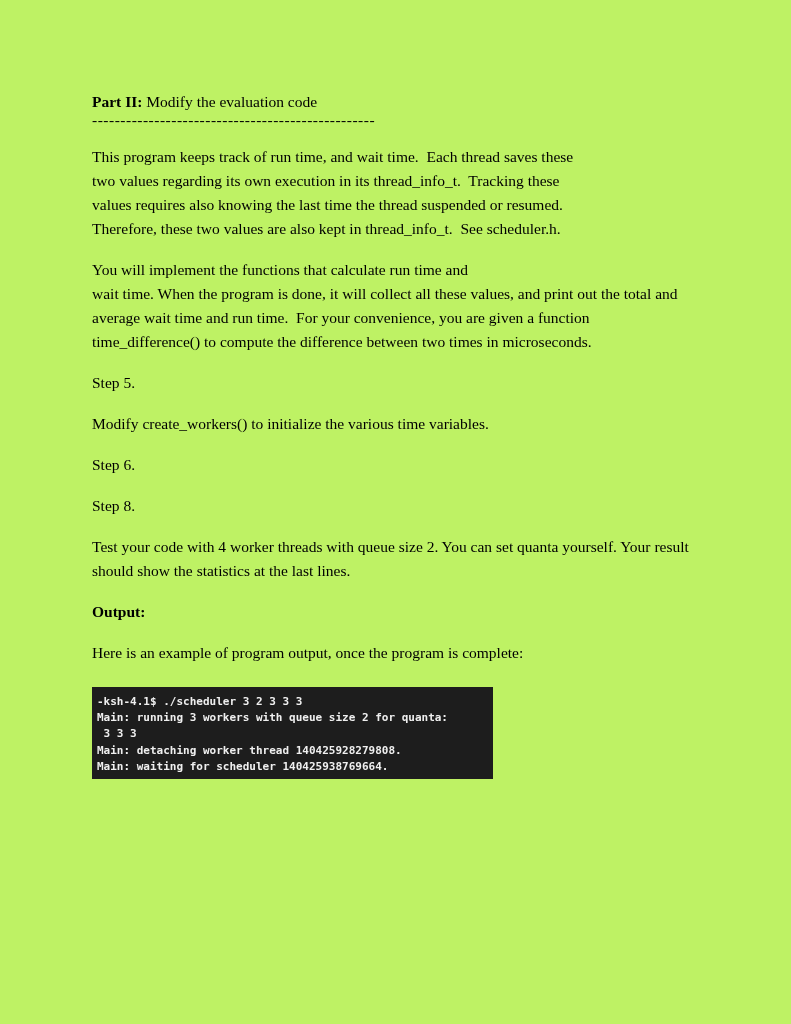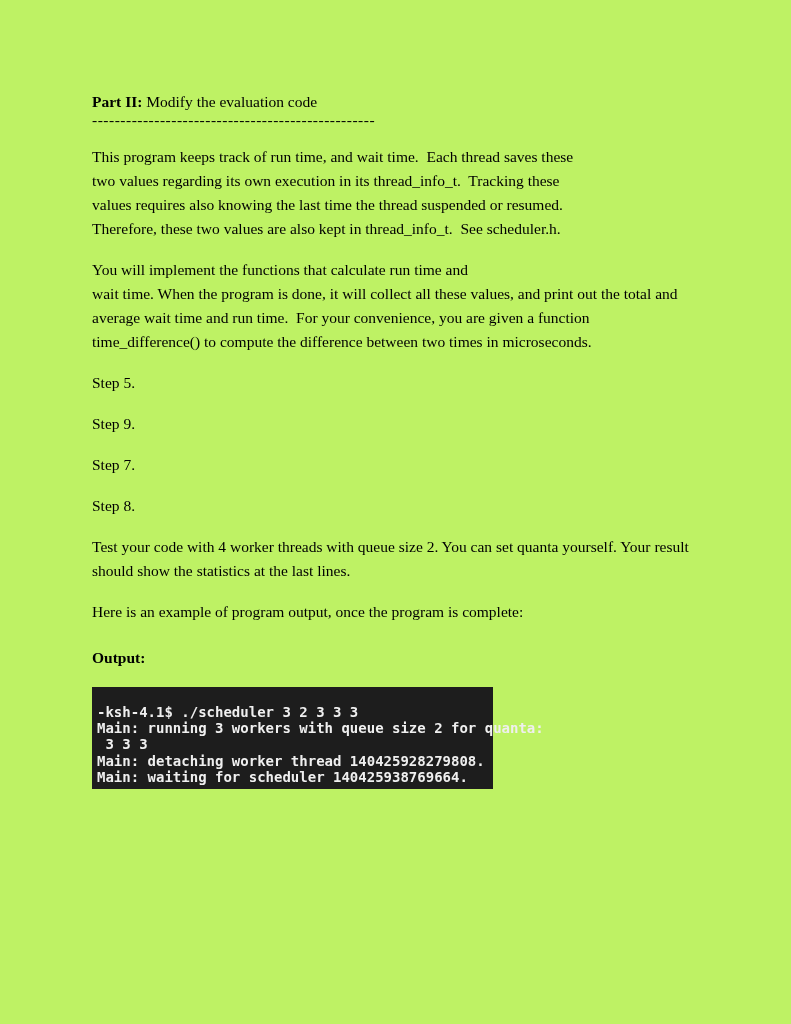--- a/index.html
+++ b/index.html
@@ -38,24 +38,24 @@
     margin: 0 0 16px 0;
     font-size: 15.5px;
     line-height: 18px;
     letter-spacing: 0.5px;
     white-space: nowrap;
   }
   .gap22 { margin-bottom: 22px; }
   .terminal {
     width: 390px;
     background: #1d1d1d;
-    padding: 17px 6px 4px 5px;
+    padding: 7px 6px 4px 5px;
     font-family: "DejaVu Sans Mono", monospace;
     font-weight: bold;
-    font-size: 14px;
+    font-size: 11px;
     line-height: 16.2px;
     color: #efefef;
   }
   .tline {
     white-space: pre;
   }
 </style>
 </head>
 <body>
 
@@ -70,32 +70,32 @@
 two values regarding its own execution in its thread_info_t.  Tracking these
 values requires also knowing the last time the thread suspended or resumed.
 Therefore, these two values are also kept in thread_info_t.  See scheduler.h.</p>
 
     <p class="para">You will implement the functions that calculate run time and
 wait time. When the program is done, it will collect all these values, and print out the total and
 average wait time and run time.  For your convenience, you are given a function
 time_difference() to compute the difference between two times in microseconds.</p>
 
     <p class="para">Step 5.</p>
+    <p class="para">Modify create_workers() to initialize the various time variables.</p>
 
-    <p class="para">Step 9.</p>
+    <p class="para">Step 6.</p>
 
-    <p class="para">Step 7.</p>
 
     <p class="para">Step 8.</p>
     <p class="para">Test your code with 4 worker threads with queue size 2. You can set quanta yourself. Your result
 should show the statistics at the last lines.</p>
 
+    <p class="para bold">Output:</p>
+
     <p class="para gap22">Here is an example of program output, once the program is complete:</p>
-
-    <p class="para bold">Output:</p>
 
     <div class="terminal">
       <div class="tline">-ksh-4.1$ ./scheduler 3 2 3 3 3</div>
       <div class="tline">Main: running 3 workers with queue size 2 for quanta:</div>
       <div class="tline"> 3 3 3</div>
       <div class="tline">Main: detaching worker thread 140425928279808.</div>
       <div class="tline">Main: waiting for scheduler 140425938769664.</div>
     </div>
 
   </div>

